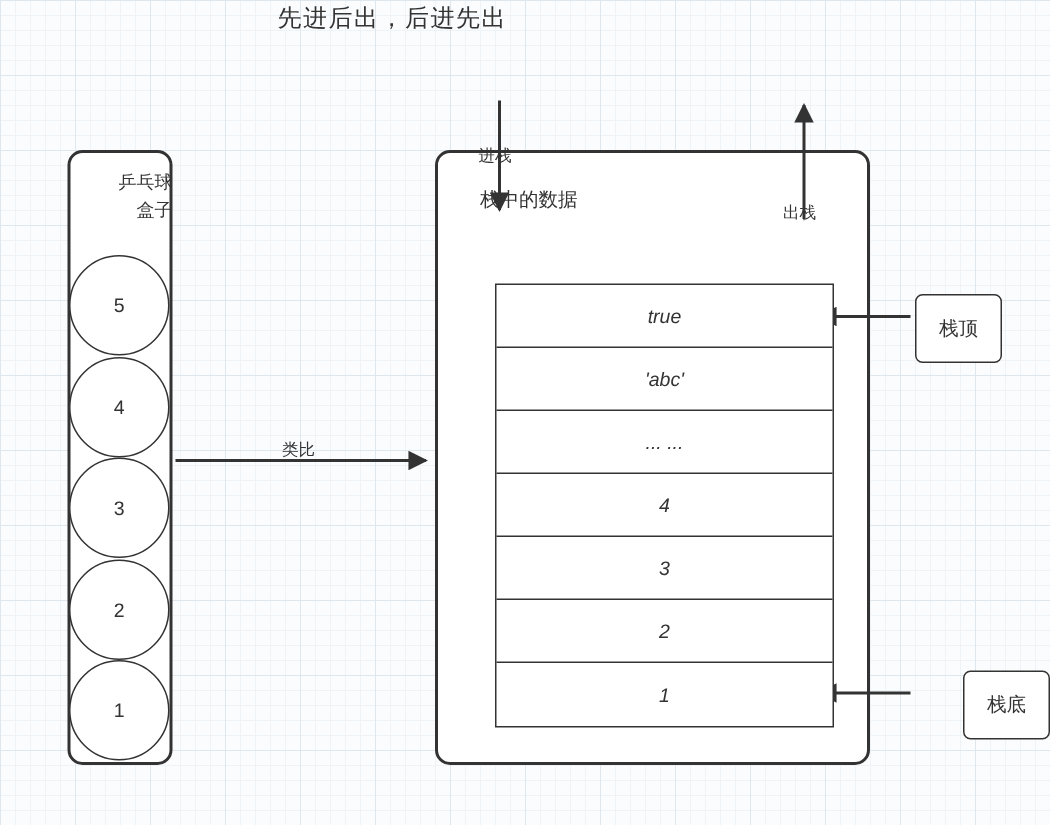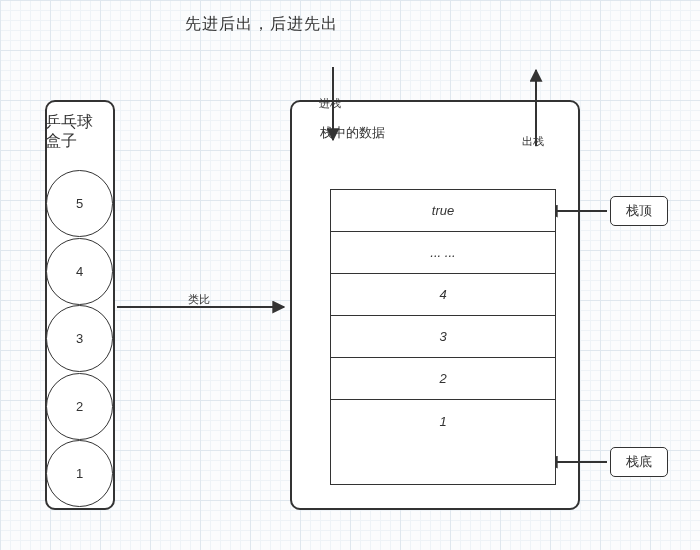--- a/index.html
+++ b/index.html
@@ -20,33 +20,33 @@
   }
   .shape {
     position: absolute; background: #fff; border: 2px solid #333;
     box-sizing: border-box; z-index: 1;
   }
   .ball-box { left: 45px; top: 100px; width: 70px; height: 410px; border-radius: 10px; }
   .stack-box { left: 290px; top: 100px; width: 290px; height: 410px; border-radius: 10px; }
 
   .ball-box-label {
     position: absolute; left: 45px; top: 112px; width: 70px;
-    text-align: left; font-size: 16px; line-height: 19px; z-index: 2;
+    text-align: right; font-size: 12px; line-height: 19px; z-index: 2;
   }
   .ball {
     position: absolute; left: 46px; width: 67px; height: 67px;
     border: 1.5px solid #333; border-radius: 50%; background: #fff;
     box-sizing: border-box; display: flex; align-items: center; justify-content: center;
     font-size: 13px; z-index: 2;
   }
   .ball-1 { top: 170px; } .ball-2 { top: 238px; } .ball-3 { top: 305px; }
   .ball-4 { top: 373px; } .ball-5 { top: 440px; }
 
   .diagram-title {
-    position: absolute; left: 185px; top: 14px; font-size: 16px;
+    position: absolute; left: 185px; top: 2px; font-size: 16px;
     letter-spacing: 1px; z-index: 2;
   }
   .stack-title {
     position: absolute; left: 307px; top: 124px; width: 290px;
     text-align: left; font-size: 13px; z-index: 3; margin-left: 13px;
   }
 
   .stack-cells {
     position: absolute; left: 330px; top: 189px; width: 226px; height: 296px;
     display: grid; grid-template-rows: repeat(7, 1fr);
@@ -57,27 +57,27 @@
     display: flex; align-items: center; justify-content: center; font-size: 13px;
   }
   .stack-cell:last-child { border-bottom: none; }
 
   .arrow-label { position: absolute; font-size: 11px; z-index: 4; white-space: nowrap; }
   .label-push { left: 319px; top: 96px; }
   .label-pop { left: 522px; top: 96px; margin-top: 38px; }
   .label-analogy { left: 188px; top: 292px; font-family: Liberation Mono, monospace; }
 
   .tag {
-    position: absolute; left: 610px; width: 58px; height: 30px;
+    position: absolute; left: 610px; width: 58px; height: 46px;
     background: #fff; border: 1.5px solid #333; border-radius: 5px;
     box-sizing: border-box; display: flex; align-items: center; justify-content: center;
     font-size: 13px; z-index: 3;
   }
   .tag-top { top: 196px; }
-  .tag-bottom { top: 447px; }
+  .tag-bottom { top: 447px; margin-left: 32px; }
 
   .arrows { position: absolute; left: 0; top: 0; z-index: 2; pointer-events: none; }
 </style>
 </head>
 <body>
 
 <div class="canvas">
 
   <div class="shape ball-box"></div>
   <div class="shape stack-box"></div>
@@ -104,20 +104,21 @@
   <div class="ball ball-1">5</div>
   <div class="ball ball-2">4</div>
   <div class="ball ball-3">3</div>
   <div class="ball ball-4">2</div>
   <div class="ball ball-5">1</div>
 
   <div class="stack-title">栈中的数据</div>
 
   <div class="stack-cells">
     <div class="stack-cell">true</div>
+    <div class="stack-cell">'abc'</div>
     <div class="stack-cell">... ...</div>
     <div class="stack-cell">4</div>
     <div class="stack-cell">3</div>
     <div class="stack-cell">2</div>
     <div class="stack-cell">1</div>
   </div>
 
   <div class="arrow-label label-analogy">类比</div>
   <div class="arrow-label label-push">进栈</div>
   <div class="arrow-label label-pop">出栈</div>

